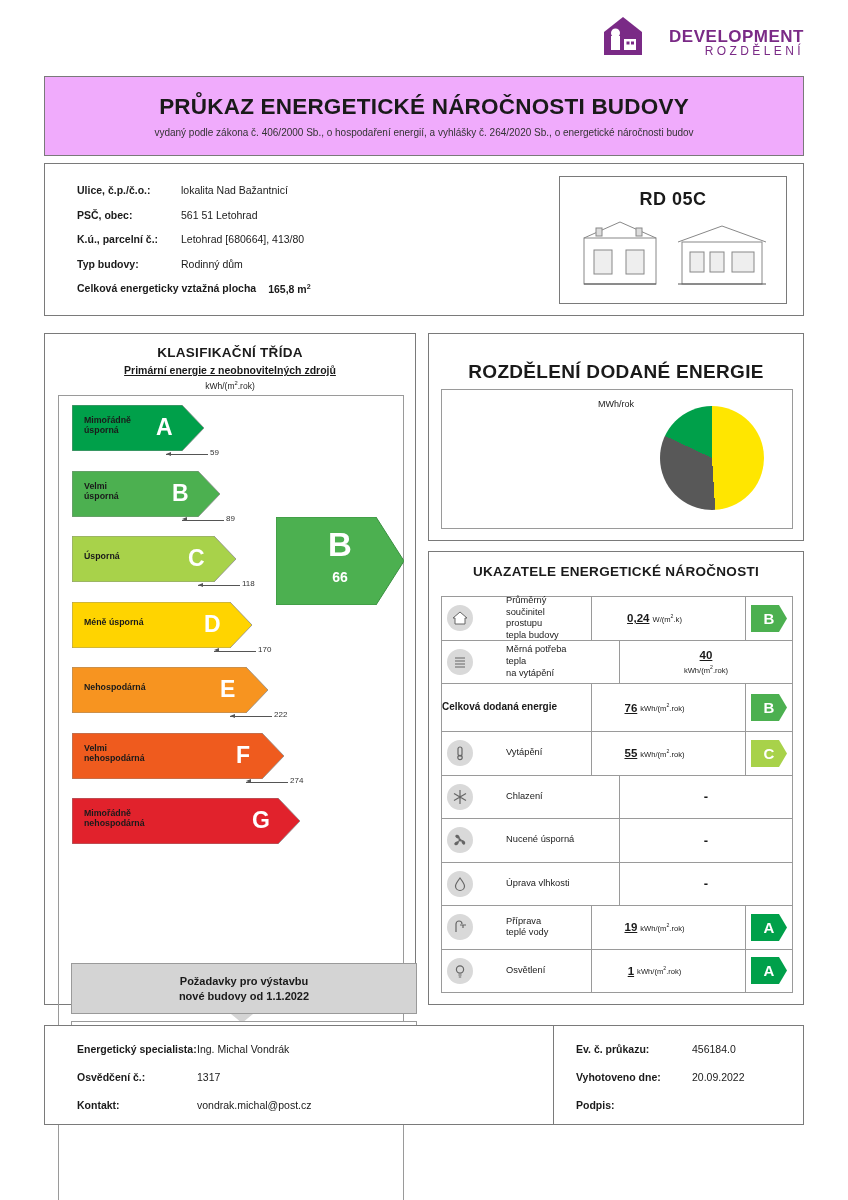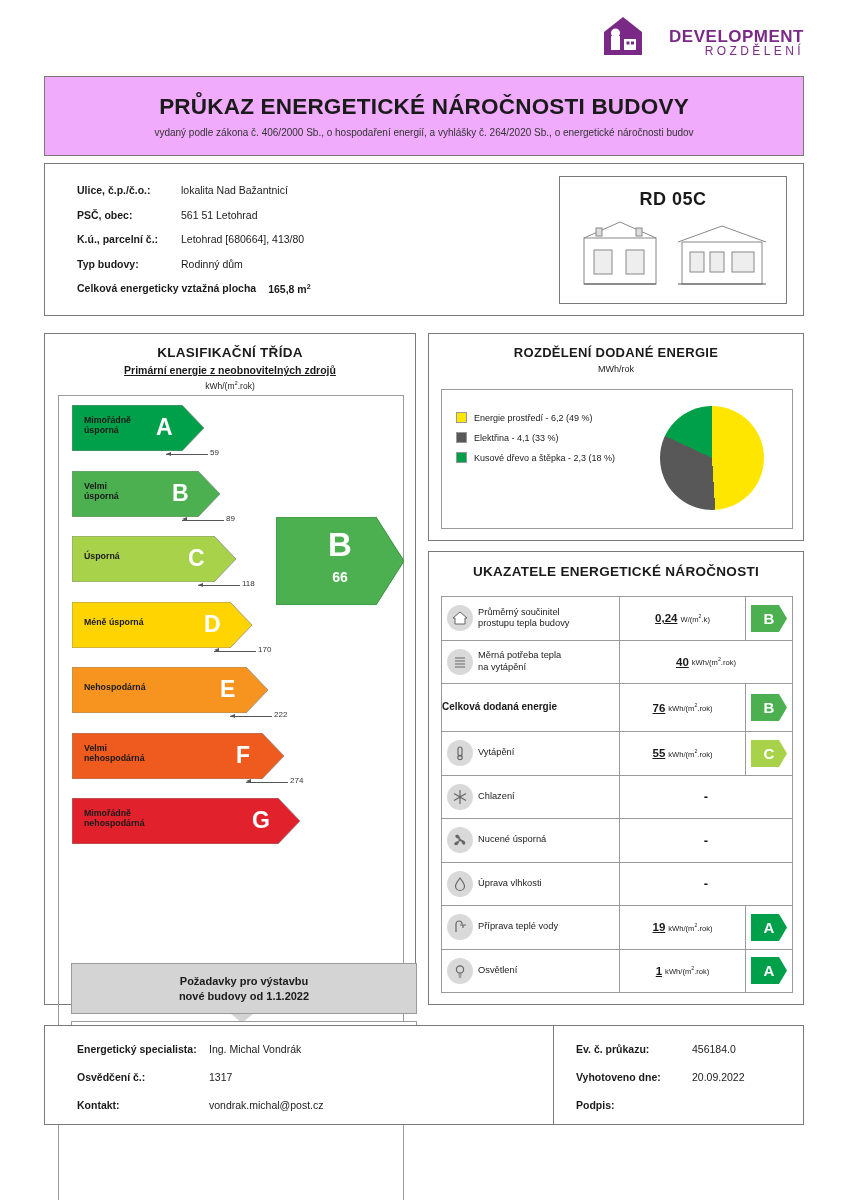--- a/index.html
+++ b/index.html
@@ -91,59 +91,59 @@
   }
   .req-notch { position:absolute; left:173px; top:619px; width:0; height:0;
     border-left:11px solid transparent; border-right:11px solid transparent; border-top:9px solid #d4d4d4; }
 
   
   .split-panel {
     position:absolute; left:428px; top:333px; width:376px; height:208px;
     border:1px solid #7a7a7a; background:#fff;
   }
   .split-head { text-align:center; padding-top:11px; }
-  .split-head h2 { margin:0; font-size:13px; font-weight:bold; letter-spacing:.3px; }
+  .split-head h2 { margin:16px; font-size:19px; font-weight:bold; letter-spacing:.3px; }
   .split-unit { font-size:9px; margin-top:4px; }
   .split-inner { position:absolute; left:12px; top:55px; width:352px; height:140px; border:1px solid #9a9a9a; }
   .legend { position:absolute; left:14px; top:22px; font-size:9px; }
   .legend-row { display:flex; align-items:center; margin-bottom:9px; }
   .legend-sw { width:11px; height:11px; margin-right:7px; border:1px solid #999; }
   .pie { position:absolute; right:28px; top:16px; width:104px; height:104px; border-radius:50%; }
 
   
   .ind-panel {
     position:absolute; left:428px; top:551px; width:376px; height:454px;
     border:1px solid #7a7a7a; background:#fff;
   }
   .ind-head { text-align:center; padding-top:12px; }
   .ind-head h2 { margin:0; font-size:13.5px; font-weight:bold; letter-spacing:.3px; }
   .ind-table { position:absolute; left:12px; top:44px; width:352px; border:1px solid #9a9a9a; border-bottom:none; }
-  .ind-row { display:flex; align-items:stretch; height:43.5px; border-bottom:1px solid #9a9a9a; }
+  .ind-row { display:flex; align-items:stretch; height:43.5px; border-bottom:1px solid #9a9a9a;gap:28px; }
   .ind-row.tall { height:48px; }
   .ind-icon-cell { width:36px; display:flex; align-items:center; justify-content:center; }
   .ic { width:26px; height:26px; border-radius:50%; background:#d9d9d9; display:flex; align-items:center; justify-content:center; color:#555; }
   .ind-name { flex:1; display:flex; align-items:center; font-size:9.3px; line-height:1.25; padding-right:4px; }
   .ind-name.bold { font-weight:bold; font-size:10px; }
   .ind-val { width:126px; border-left:1px solid #9a9a9a; display:flex; align-items:center; justify-content:center; gap:3px; }
-  .ind-val.noclass { width:173px; }
+  .ind-val.noclass { width:173px;flex-direction:column; }
   .ind-num { font-size:11.5px; font-weight:bold;text-decoration:underline; }
   .ind-unit { font-size:7.6px; }
   .ind-cls { width:47px; border-left:1px solid #9a9a9a; display:flex; align-items:center; justify-content:center; position:relative; }
   .cls-badge { width:36px; height:27px; position:relative; display:flex; align-items:center; justify-content:center; color:#fff; font-weight:bold; font-size:15px; }
   .dash { font-size:13px; font-weight:bold; }
 
   
   .footer {
     position:absolute; left:44px; top:1025px; width:760px; height:100px;
     border:1px solid #7a7a7a; background:#fff; display:flex;
   }
   .footer-left { width:508px; padding:17px 0 0 32px; }
   .footer-right { flex:1; border-left:1px solid #7a7a7a; padding:17px 0 0 22px; }
   .f-row { display:flex; font-size:10.5px; margin-bottom:16px; }
-  .f-label { width:132px; font-weight:bold; }
+  .f-label { width:120px; font-weight:bold; }
   .f-label.r { width:116px; }
   .f-val { }
   sup { font-size:.68em; }
 </style>
 </head>
 <body>
 
 <div class="page">
 
   <div class="logo">
@@ -316,34 +316,20 @@
       <div class="req-result">jsou SPLNĚNY</div>
     </div>
   </div>
 
   <div class="split-panel">
     <div class="split-head">
       <h2>ROZDĚLENÍ DODANÉ ENERGIE</h2>
       <div class="split-unit">MWh/rok</div>
     </div>
     <div class="split-inner">
-      <div class="legend" id="legend">
-          <div class="legend-row">
-            <span class="legend-sw" style="background:#ffe600"></span>
-            <span>Energie prostředí - 6,2 (49 %)</span>
-          </div>
-          <div class="legend-row">
-            <span class="legend-sw" style="background:#585858"></span>
-            <span>Elektřina - 4,1 (33 %)</span>
-          </div>
-          <div class="legend-row">
-            <span class="legend-sw" style="background:#00a04a"></span>
-            <span>Kusové dřevo a štěpka - 2,3 (18 %)</span>
-          </div>
-        </div>
       <div class="pie" id="pie" style="background: conic-gradient(rgb(255, 230, 0) 0deg, rgb(255, 230, 0) 176.4deg, rgb(88, 88, 88) 176.4deg, rgb(88, 88, 88) 295.2deg, rgb(0, 160, 74) 295.2deg, rgb(0, 160, 74) 360deg);"></div>
     </div>
   </div>
 
   <div class="ind-panel">
     <div class="ind-head">
       <h2>UKAZATELE ENERGETICKÉ NÁROČNOSTI</h2>
     </div>
     <div class="ind-table" id="ind-table">
         <div class="ind-row">

